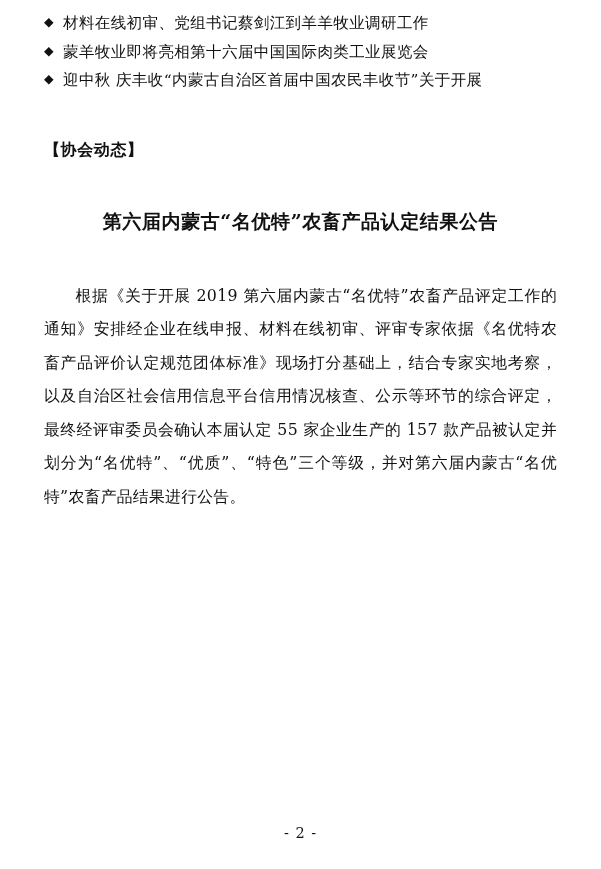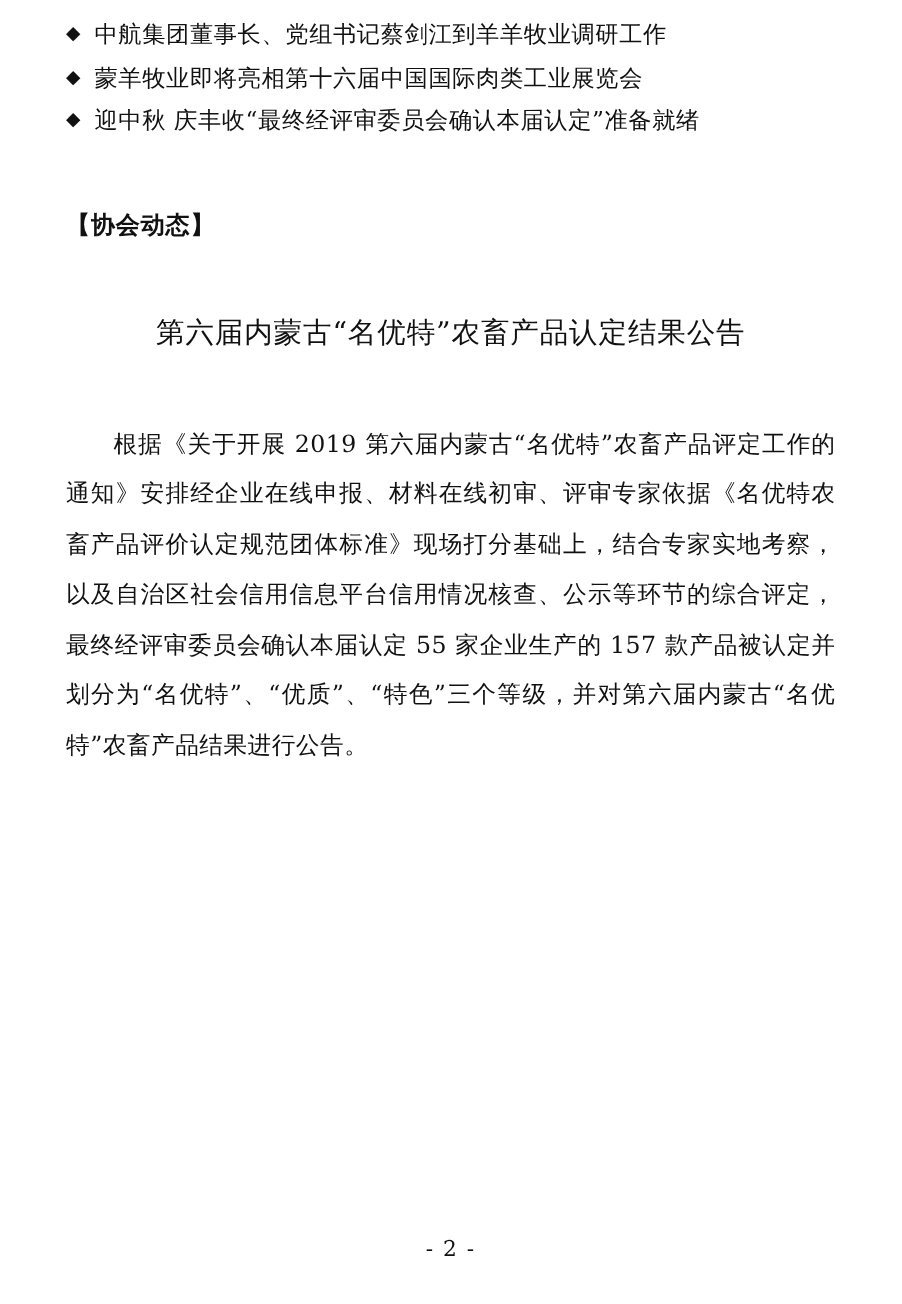--- a/index.html
+++ b/index.html
@@ -58,21 +58,21 @@
     font-weight: bold;
     letter-spacing: 0.6px;
     margin-top: 46px;
     margin-bottom: 0;
   }
 
   
   .article-title {
     text-align: center;
     font-size: 19px;
-    font-weight: normal;
+    font-weight: bold;
     letter-spacing: 0.6px;
     margin-top: 48px;
     margin-bottom: 0;
   }
 
   
   .body-paragraph {
     margin-top: 44px;
     font-size: 15.8px;
     line-height: 2.12;
@@ -95,29 +95,29 @@
   }
 </style>
 </head>
 <body>
 
 <div class="page">
 
   <ul class="bullet-list">
     <li class="bullet-item">
       <span class="bullet-mark">◆</span>
-      <span class="bullet-text">中航集团董事长、党组书记蔡剑江到羊羊牧业调研工作</span>
+      <span class="bullet-text">材料在线初审、党组书记蔡剑江到羊羊牧业调研工作</span>
     </li>
     <li class="bullet-item">
       <span class="bullet-mark">◆</span>
       <span class="bullet-text">蒙羊牧业即将亮相第十六届中国国际肉类工业展览会</span>
     </li>
     <li class="bullet-item">
       <span class="bullet-mark">◆</span>
-      <span class="bullet-text indented-wrap">迎中秋 庆丰收“最终经评审委员会确认本届认定”准备就绪</span>
+      <span class="bullet-text indented-wrap">迎中秋 庆丰收“内蒙古自治区首届中国农民丰收节”关于开展</span>
     </li>
   </ul>
 
   <div class="section-tag">【协会动态】</div>
 
   <h1 class="article-title">第六届内蒙古“名优特”农畜产品认定结果公告</h1>
 
   <p class="body-paragraph">根据《关于开展 2019 第六届内蒙古“名优特”农畜产品评定工作的通知》安排经企业在线申报、材料在线初审、评审专家依据《名优特农畜产品评价认定规范团体标准》现场打分基础上，结合专家实地考察，以及自治区社会信用信息平台信用情况核查、公示等环节的综合评定，最终经评审委员会确认本届认定 55 家企业生产的 157 款产品被认定并划分为“名优特”、“优质”、“特色”三个等级，并对第六届内蒙古“名优特”农畜产品结果进行公告。</p>
 
   <div class="page-footer">- 2 -</div>

